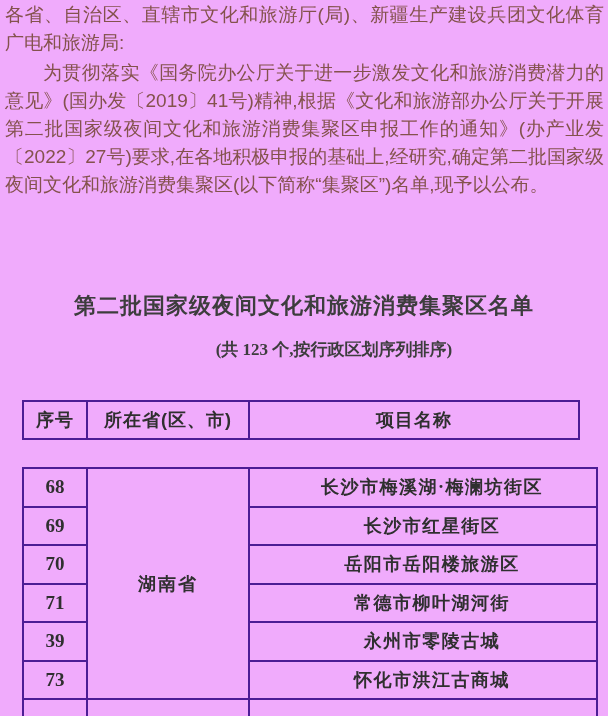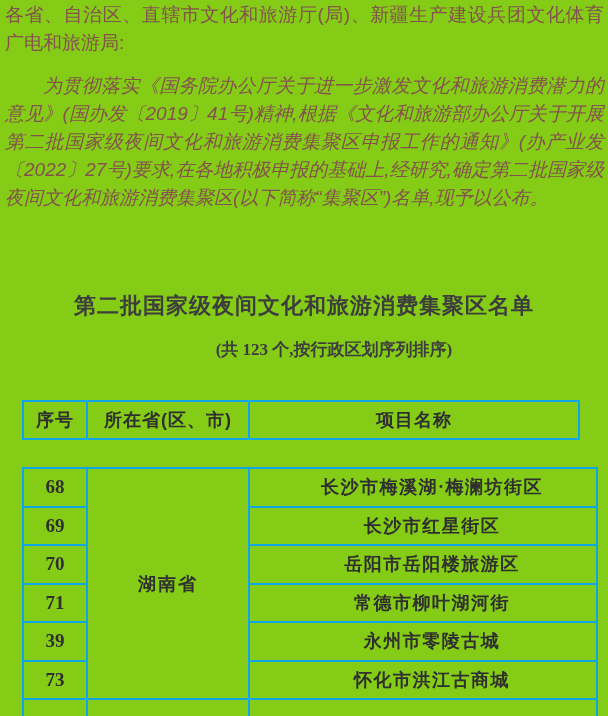--- a/index.html
+++ b/index.html
@@ -1,40 +1,39 @@
 <!DOCTYPE html>
 <html><head>
 <meta charset="utf-8">
 <style>
   html, body { margin: 0; padding: 0; }
   body { background: #ffffff; }
   #page {
     position: relative;
     width: 608px;
     height: 716px;
-    background: #84cc16;
+    background: #f0abfc;
     overflow: hidden;
     font-family: "Liberation Sans", sans-serif;
   }
   
   .doc-text {
     position: absolute;
     top: 1px;
     left: 5px;
     width: 599px;
     color: #84524d;
     font-size: 19px;
     line-height: 28px;
     text-align: justify;
   }
   .doc-text p { margin: 0; }
   .doc-text p.indent {
-    margin-top: 15px;
+    margin-top: 2px;
     text-indent: 2em;
-    font-style: italic;
   }
   
   .list-title {
     position: absolute;
     top: 291px;
     left: 8px;
     width: 592px;
     text-align: center;
     color: #3d3d3d;
     font-size: 22px;
@@ -55,21 +54,21 @@
   }
   
   table.grid {
     position: absolute;
     left: 22px;
     border-collapse: collapse;
     table-layout: fixed;
     color: #2f2f2f;
   }
   table.grid td, table.grid th {
-    border: 2px solid #0ea5e9;
+    border: 2px solid #4c1d95;
     padding: 0;
     text-align: center;
     vertical-align: middle;
     overflow: hidden;
   }
   .col-no   { width: 62px; }
   .col-prov { width: 160px; }
   .col-proj { width: 328px; }
 
   #header-table { top: 400px; }

